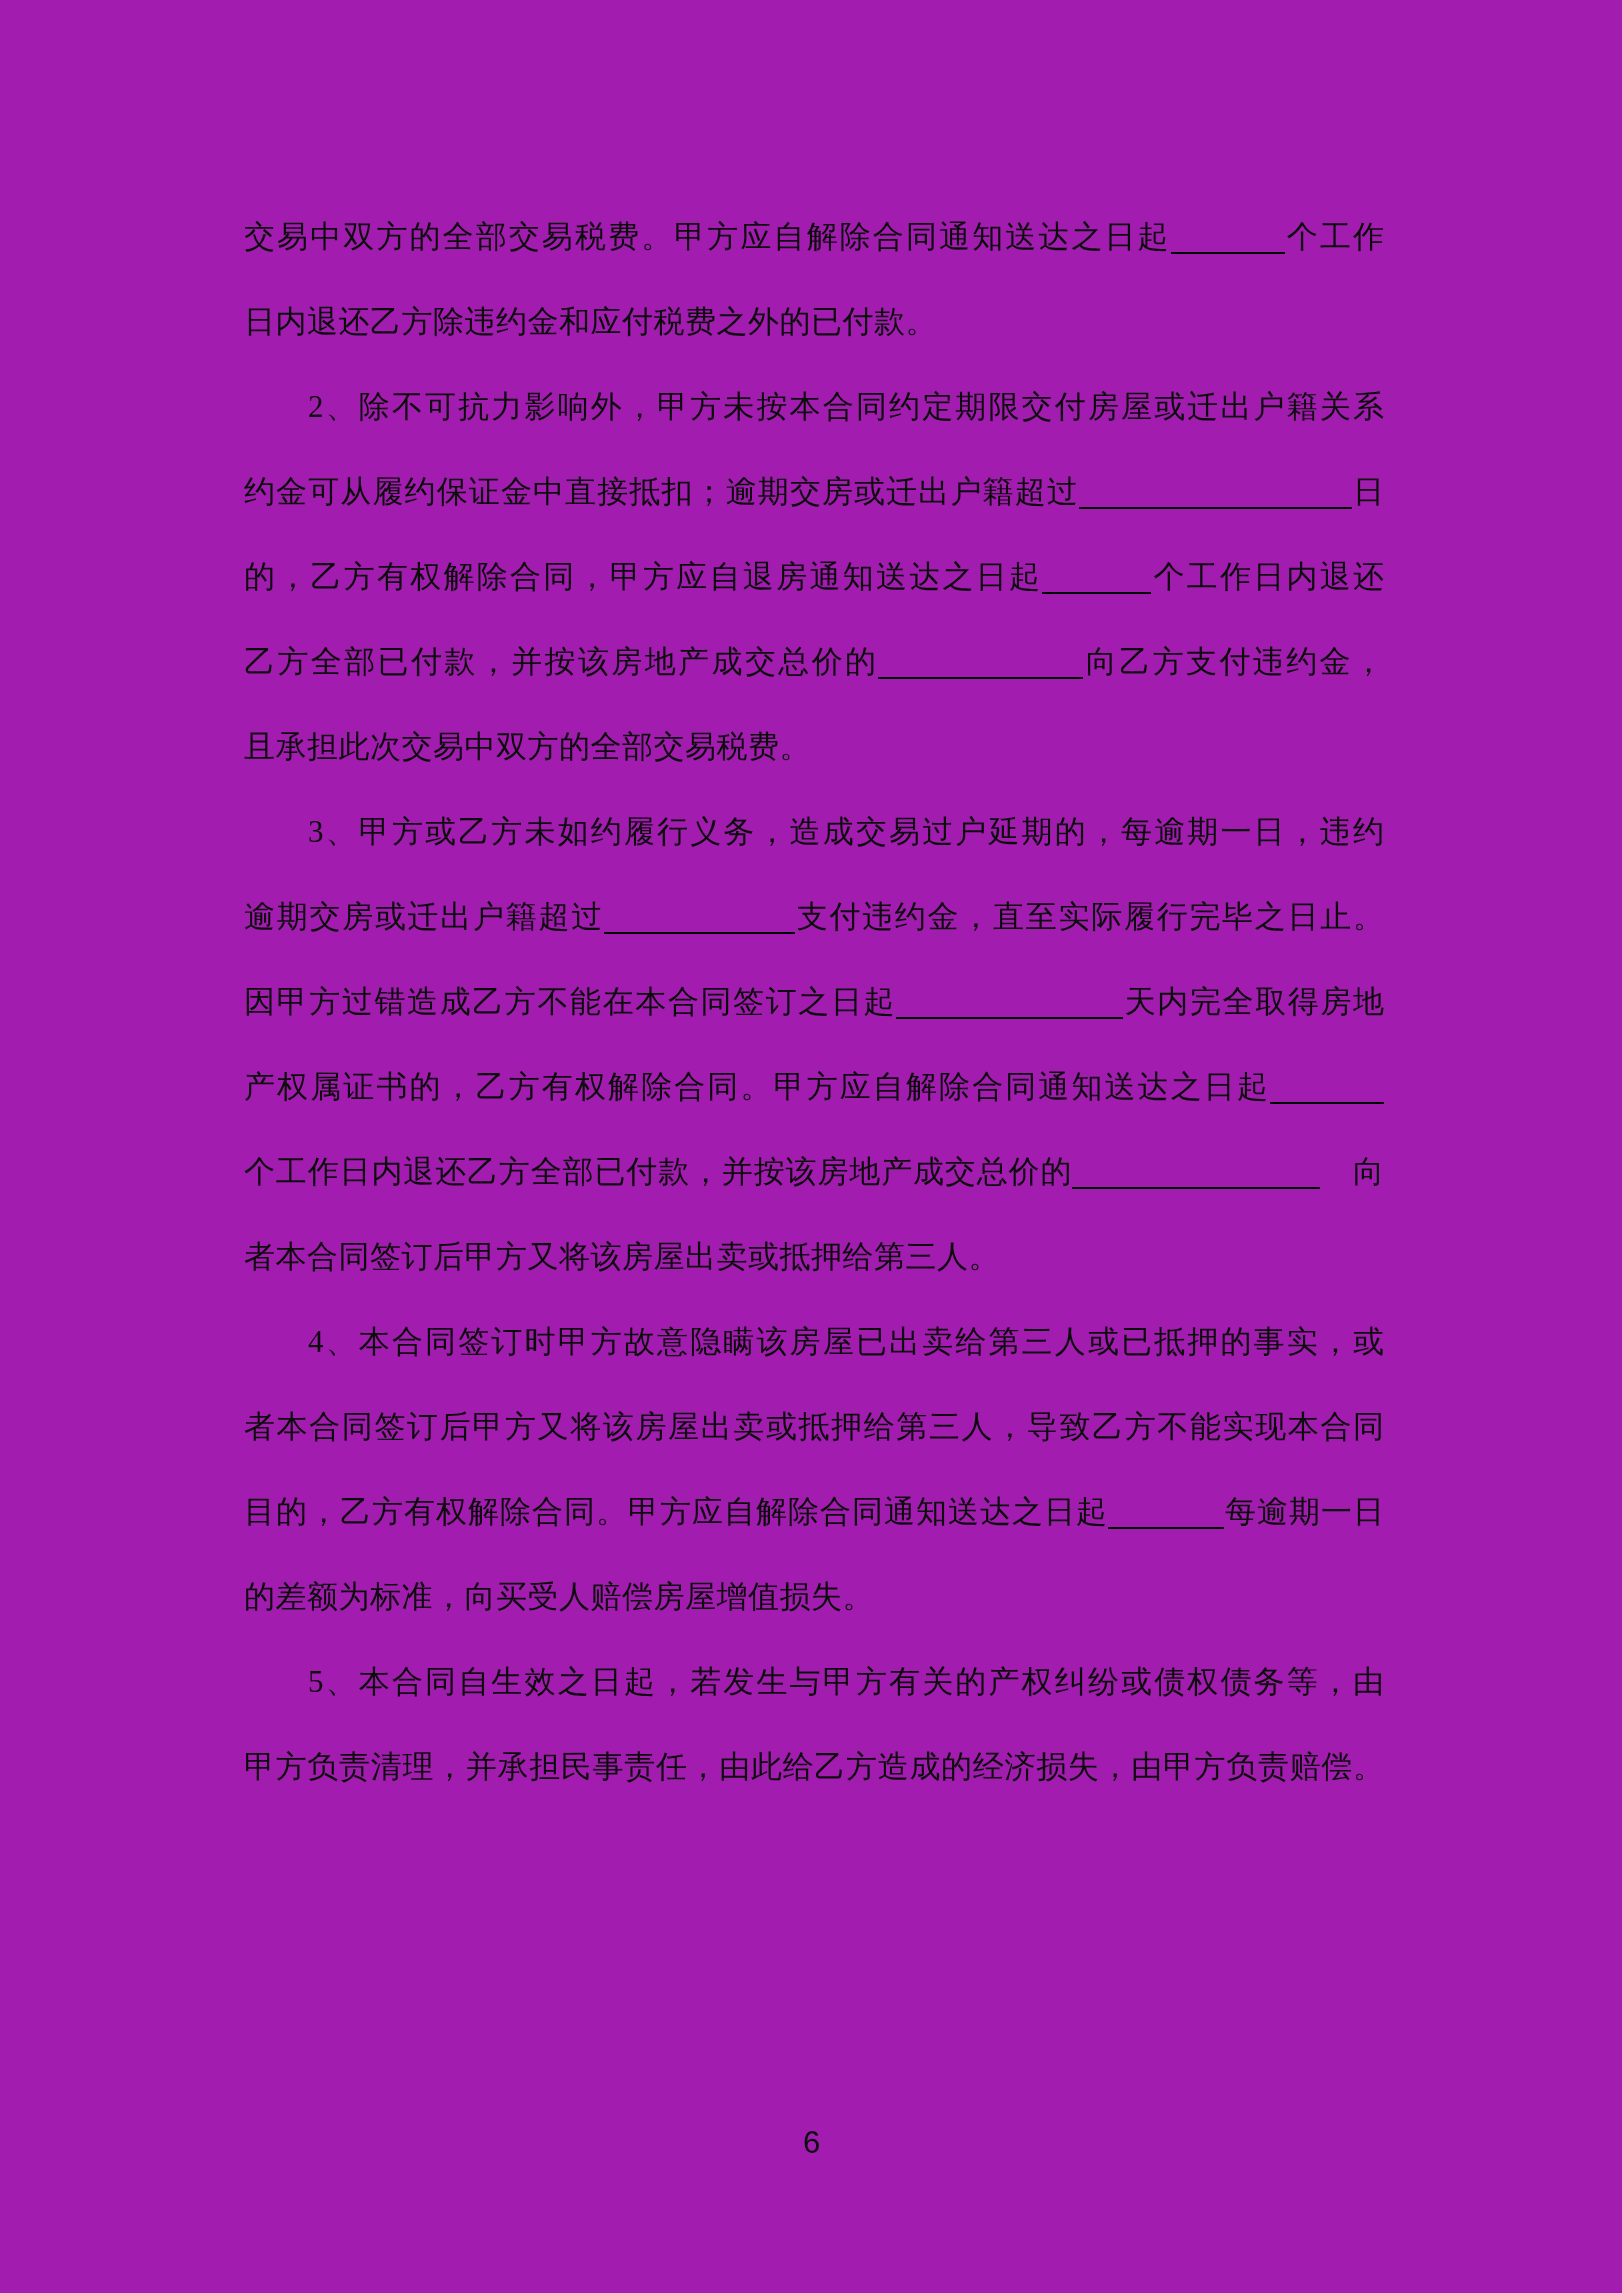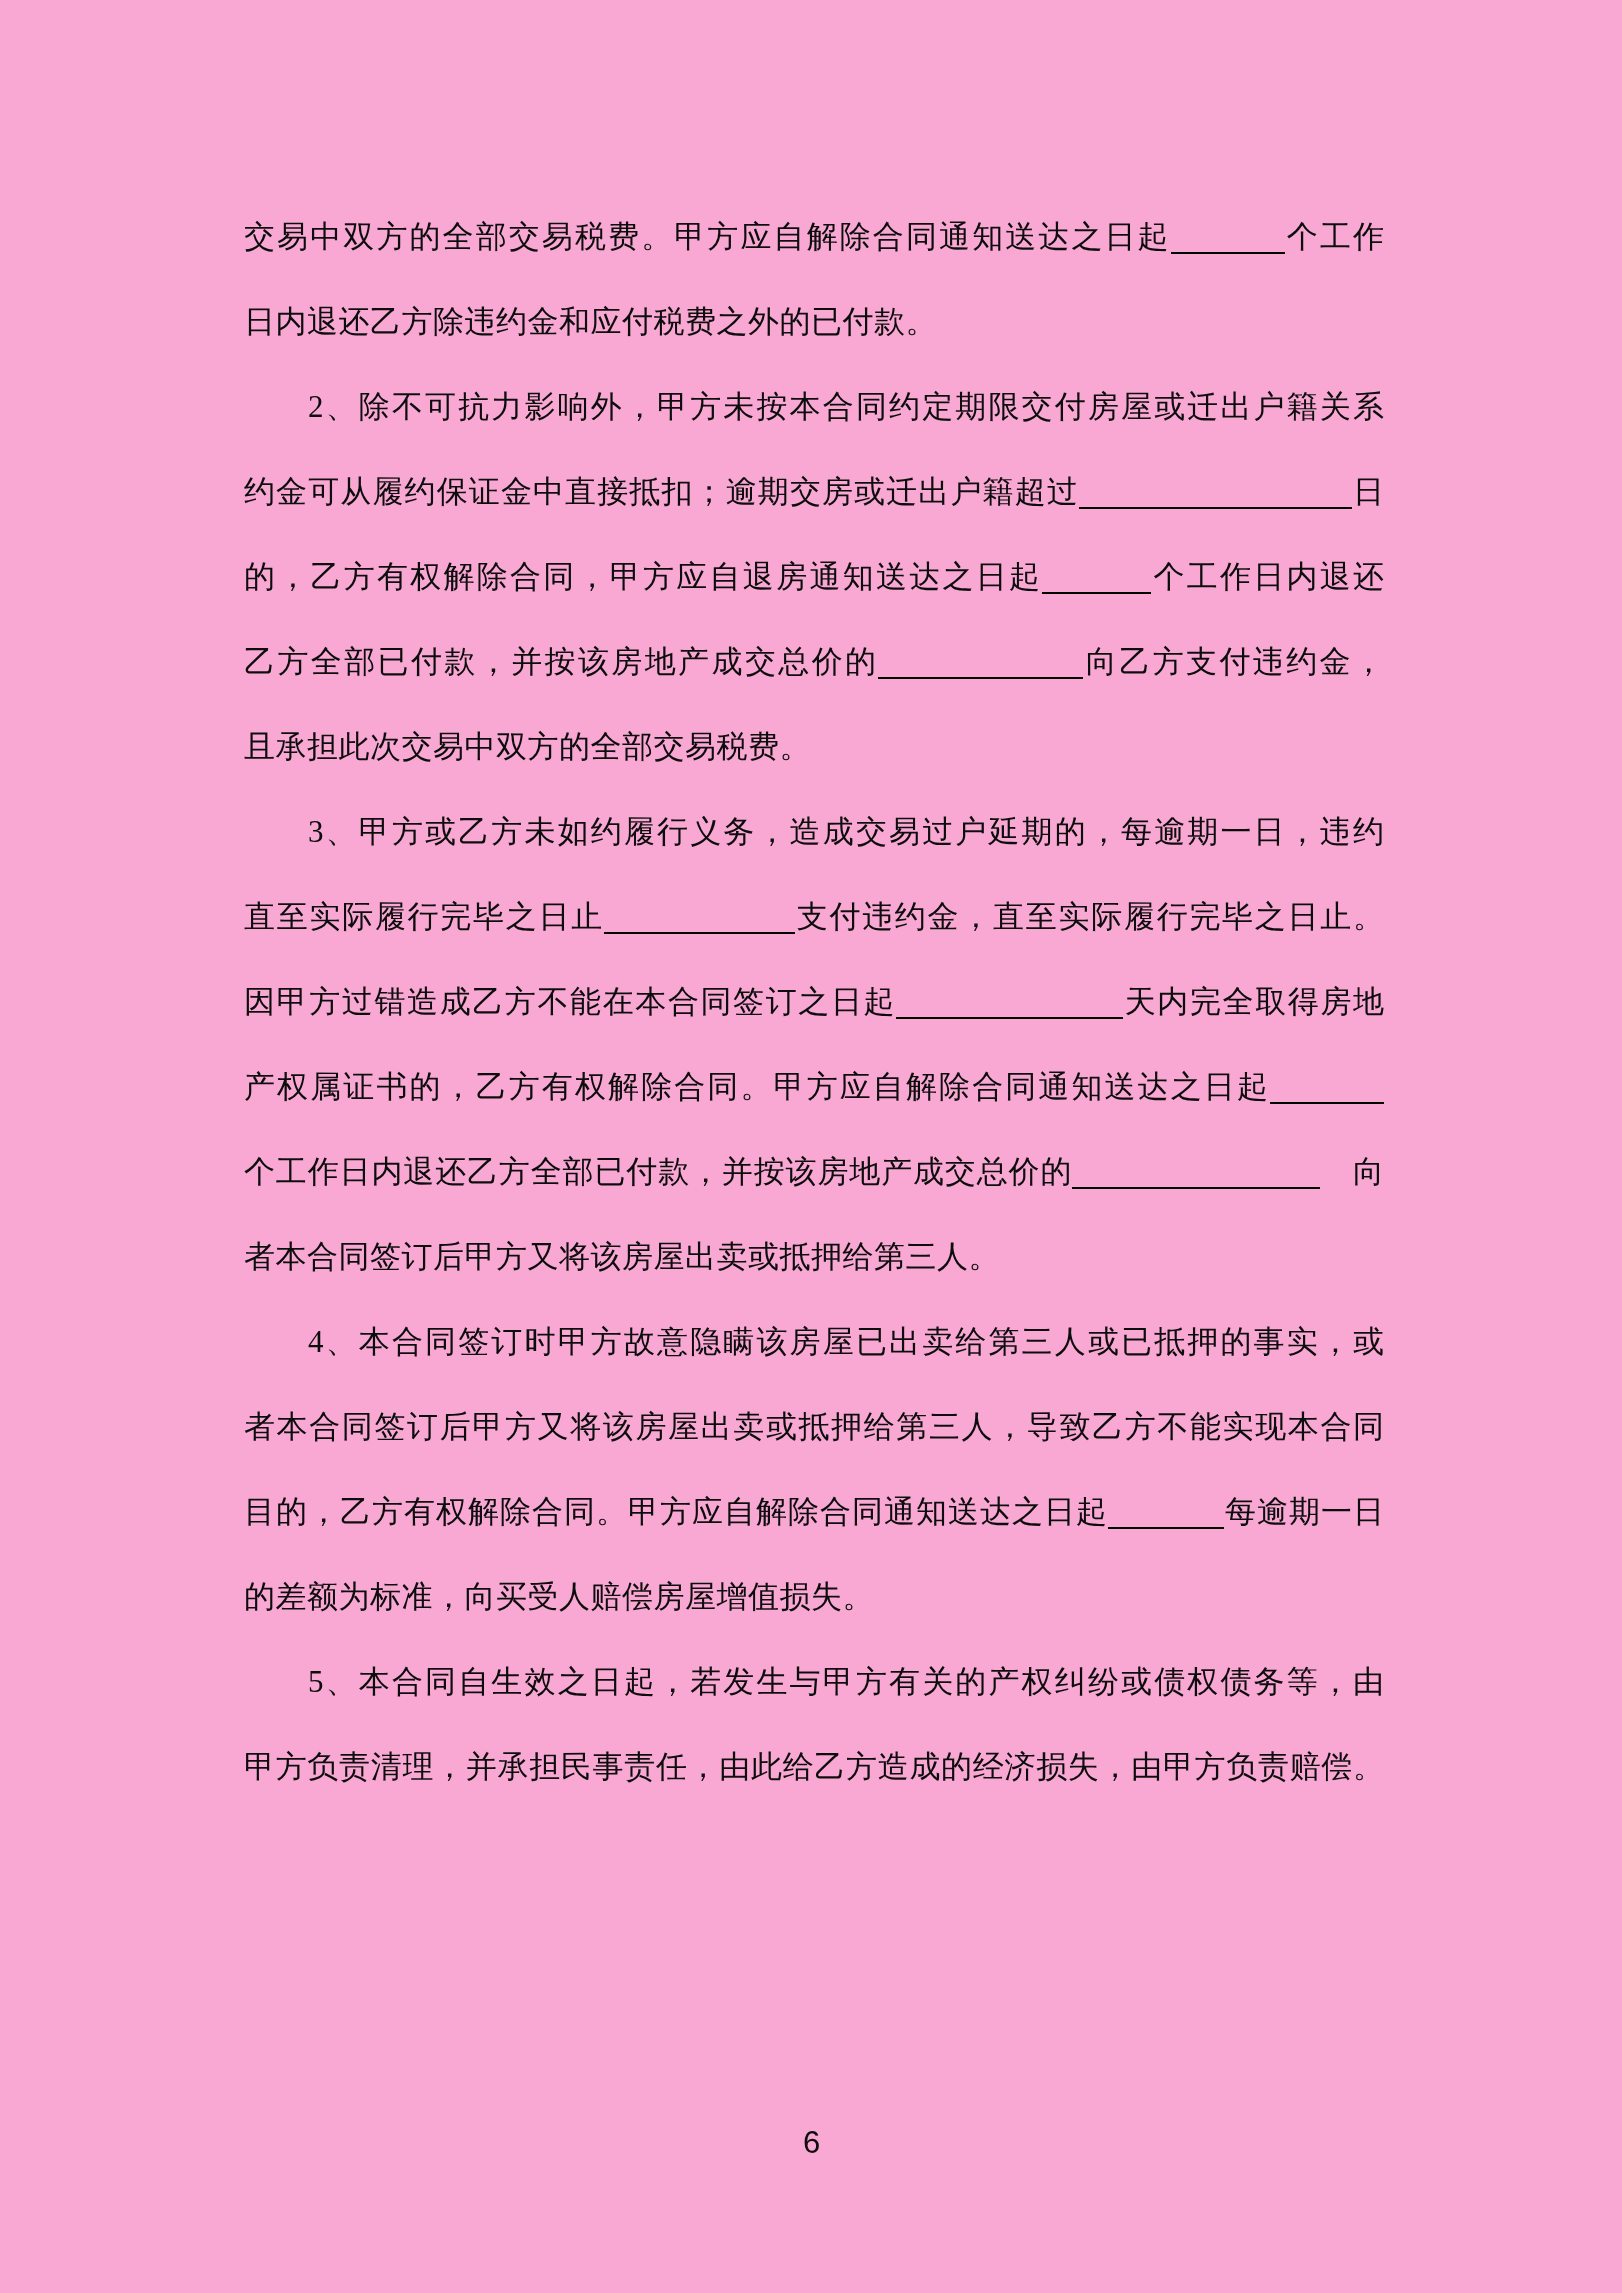--- a/index.html
+++ b/index.html
@@ -4,21 +4,21 @@
 <style>
   html, body {
     margin: 0;
     padding: 0;
     background: #ffffff;
   }
   .page {
     position: relative;
     width: 1623px;
     height: 2294px;
-    background: #f9a8d4;
+    background: #a21caf;
     color: #0d0d0d;
     font-family: "Liberation Serif", "DejaVu Serif", serif;
     overflow: hidden;
   }
   .doc-body {
     position: absolute;
     left: 244px;
     top: 194px;
     width: 1140px;
   }
@@ -68,21 +68,21 @@
 <div class="page">
   <div class="doc-body">
       <div class="line"><span class="seg">交易中双方的全部交易税费。甲方应自解除合同通知送达之日起</span><span class="blank" style="width: 114px;"></span><span class="seg">个工作</span></div>
       <div class="line no-justify"><span class="seg">日内退还乙方除违约金和应付税费之外的已付款。</span></div>
       <div class="line indent"><span class="seg">2、除不可抗力影响外，甲方未按本合同约定期限交付房屋或迁出户籍关系</span></div>
       <div class="line"><span class="seg">约金可从履约保证金中直接抵扣；逾期交房或迁出户籍超过</span><span class="blank" style="width: 273px;"></span><span class="seg">日</span></div>
       <div class="line"><span class="seg">的，乙方有权解除合同，甲方应自退房通知送达之日起</span><span class="blank" style="width: 109px;"></span><span class="seg">个工作日内退还</span></div>
       <div class="line"><span class="seg">乙方全部已付款，并按该房地产成交总价的</span><span class="blank" style="width: 205px;"></span><span class="seg">向乙方支付违约金，</span></div>
       <div class="line no-justify"><span class="seg">且承担此次交易中双方的全部交易税费。</span></div>
       <div class="line indent"><span class="seg">3、甲方或乙方未如约履行义务，造成交易过户延期的，每逾期一日，违约</span></div>
-      <div class="line"><span class="seg">直至实际履行完毕之日止</span><span class="blank" style="width: 191px;"></span><span class="seg">支付违约金，直至实际履行完毕之日止。</span></div>
+      <div class="line"><span class="seg">逾期交房或迁出户籍超过</span><span class="blank" style="width: 191px;"></span><span class="seg">支付违约金，直至实际履行完毕之日止。</span></div>
       <div class="line"><span class="seg">因甲方过错造成乙方不能在本合同签订之日起</span><span class="blank" style="width: 227px;"></span><span class="seg">天内完全取得房地</span></div>
       <div class="line"><span class="seg">产权属证书的，乙方有权解除合同。甲方应自解除合同通知送达之日起</span><span class="blank" style="width: 114px;"></span></div>
       <div class="line"><span class="seg">个工作日内退还乙方全部已付款，并按该房地产成交总价的</span><span class="blank" style="width: 248px;"></span><span class="seg">　向</span></div>
       <div class="line no-justify"><span class="seg">者本合同签订后甲方又将该房屋出卖或抵押给第三人。</span></div>
       <div class="line indent"><span class="seg">4、本合同签订时甲方故意隐瞒该房屋已出卖给第三人或已抵押的事实，或</span></div>
       <div class="line"><span class="seg">者本合同签订后甲方又将该房屋出卖或抵押给第三人，导致乙方不能实现本合同</span></div>
       <div class="line"><span class="seg">目的，乙方有权解除合同。甲方应自解除合同通知送达之日起</span><span class="blank" style="width: 116px;"></span><span class="seg">每逾期一日</span></div>
       <div class="line no-justify"><span class="seg">的差额为标准，向买受人赔偿房屋增值损失。</span></div>
       <div class="line indent"><span class="seg">5、本合同自生效之日起，若发生与甲方有关的产权纠纷或债权债务等，由</span></div>
       <div class="line"><span class="seg">甲方负责清理，并承担民事责任，由此给乙方造成的经济损失，由甲方负责赔偿。</span></div>

